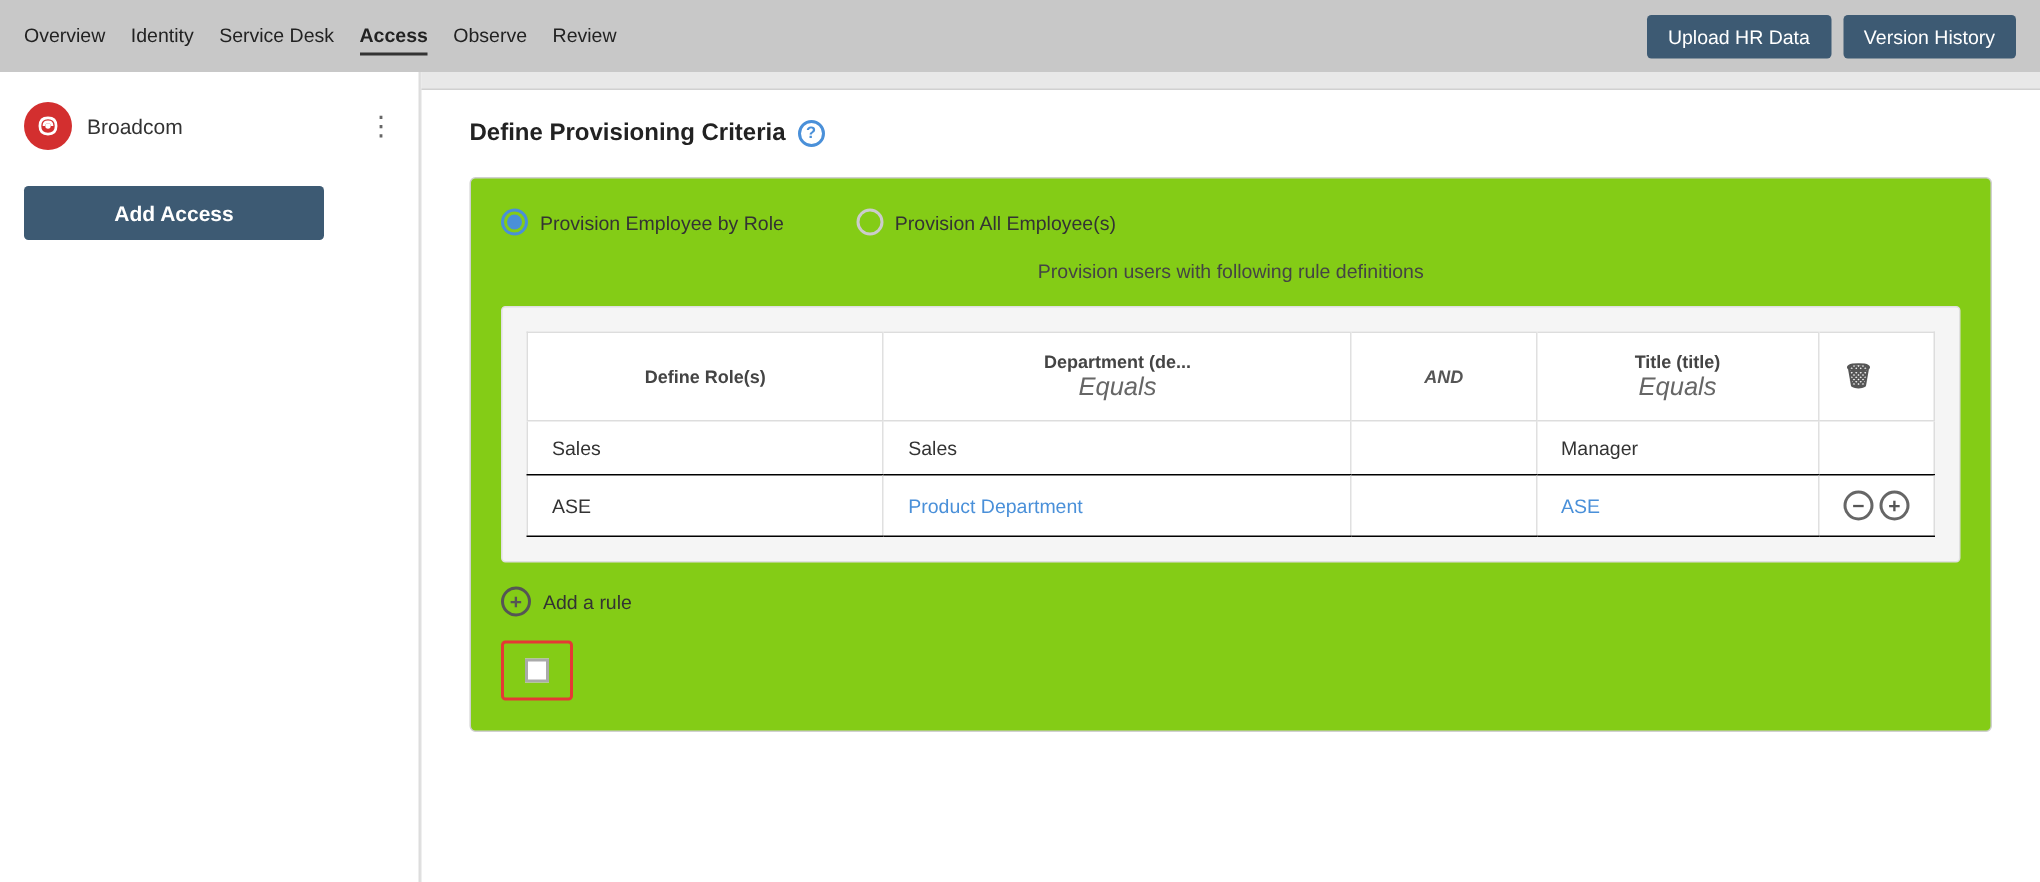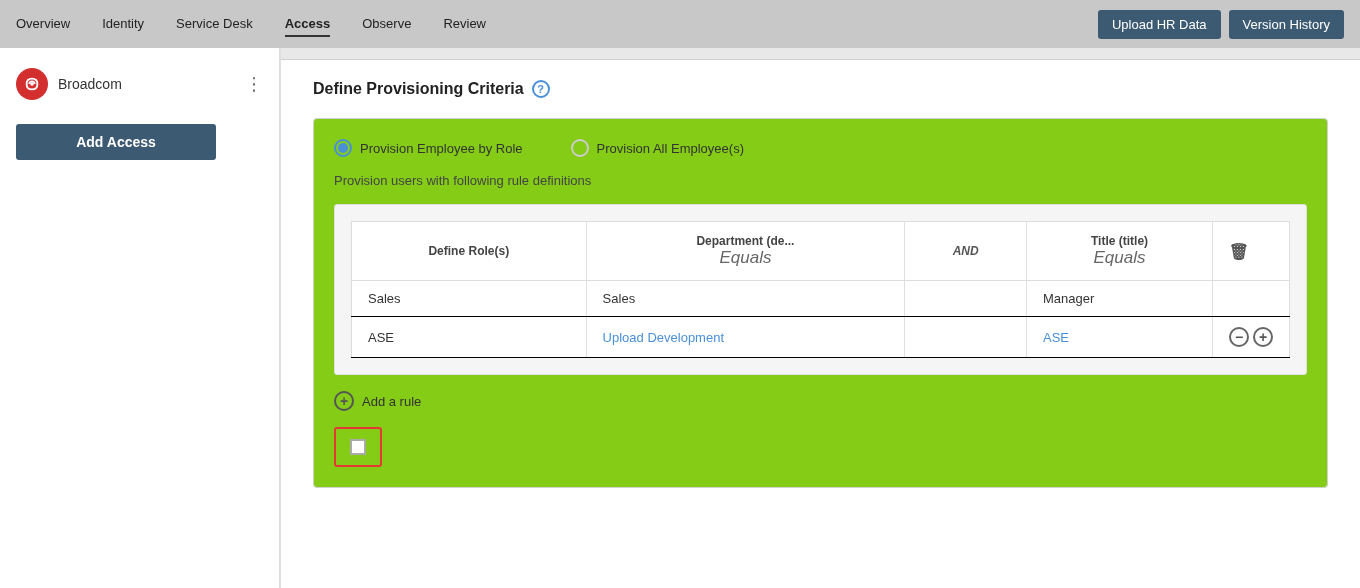--- a/index.html
+++ b/index.html
@@ -3,21 +3,21 @@
   <meta charset="utf-8">
   <style>
     * { box-sizing: border-box; margin: 0; padding: 0; }
     body { font-family: -apple-system, BlinkMacSystemFont, 'Segoe UI', Arial, sans-serif; font-size: 13px; background: #f0f0f0; }
 
     
     .top-nav {
       display: flex; align-items: center; justify-content: space-between;
       background: #c8c8c8; height: 48px; padding: 0 16px;
     }
-    .nav-links { display: flex; gap: 32px; }
+    .nav-links { display: flex; gap: 17px; }
     .nav-link {
       font-size: 13px; color: #222; cursor: pointer; padding: 4px 0;
       text-decoration: none; font-weight: 400;
     }
     .nav-link.active { font-weight: 700; border-bottom: 2px solid #333; }
     .nav-actions { display: flex; gap: 8px; }
     .nav-btn {
       background: #3d5a73; color: #fff; border: none; padding: 7px 14px;
       border-radius: 3px; cursor: pointer; font-size: 13px; font-weight: 500;
     }
@@ -86,21 +86,21 @@
       width: 18px; height: 18px; border-radius: 50%; border: 2px solid #ccc;
       display: flex; align-items: center; justify-content: center;
     }
     .radio-circle.checked { border-color: #4a90d9; }
     .radio-circle.checked::after {
       content: ''; width: 10px; height: 10px; border-radius: 50%; background: #4a90d9;
     }
     .radio-label { font-size: 13px; color: #333; }
 
     
-    .provision-text { font-size: 13px; color: #444; margin-bottom: 16px; }
+    .provision-text { font-size: 13px; color: #444; margin-bottom: 16px; text-align: center; }
 
     
     .table-container {
       background: #f5f5f5; border: 1px solid #e0e0e0; border-radius: 3px;
       padding: 16px; margin-bottom: 16px;
     }
 
     .rule-table {
       width: 100%; border-collapse: collapse; background: #fff;
       border: 1px solid #ddd;
@@ -249,21 +249,21 @@
               <tr>
                 <td>Sales</td>
                 <td>Sales</td>
                 <td></td>
                 <td>Manager</td>
                 <td></td>
               </tr>
 
               <tr>
                 <td>ASE</td>
-                <td class="link-cell">Upload Development</td>
+                <td class="link-cell">Product Department</td>
                 <td></td>
                 <td class="link-cell">ASE</td>
                 <td>
                   <div class="row-actions">
                     <div class="action-circle">−</div>
                     <div class="action-circle">+</div>
                   </div>
                 </td>
               </tr>
             </tbody>

